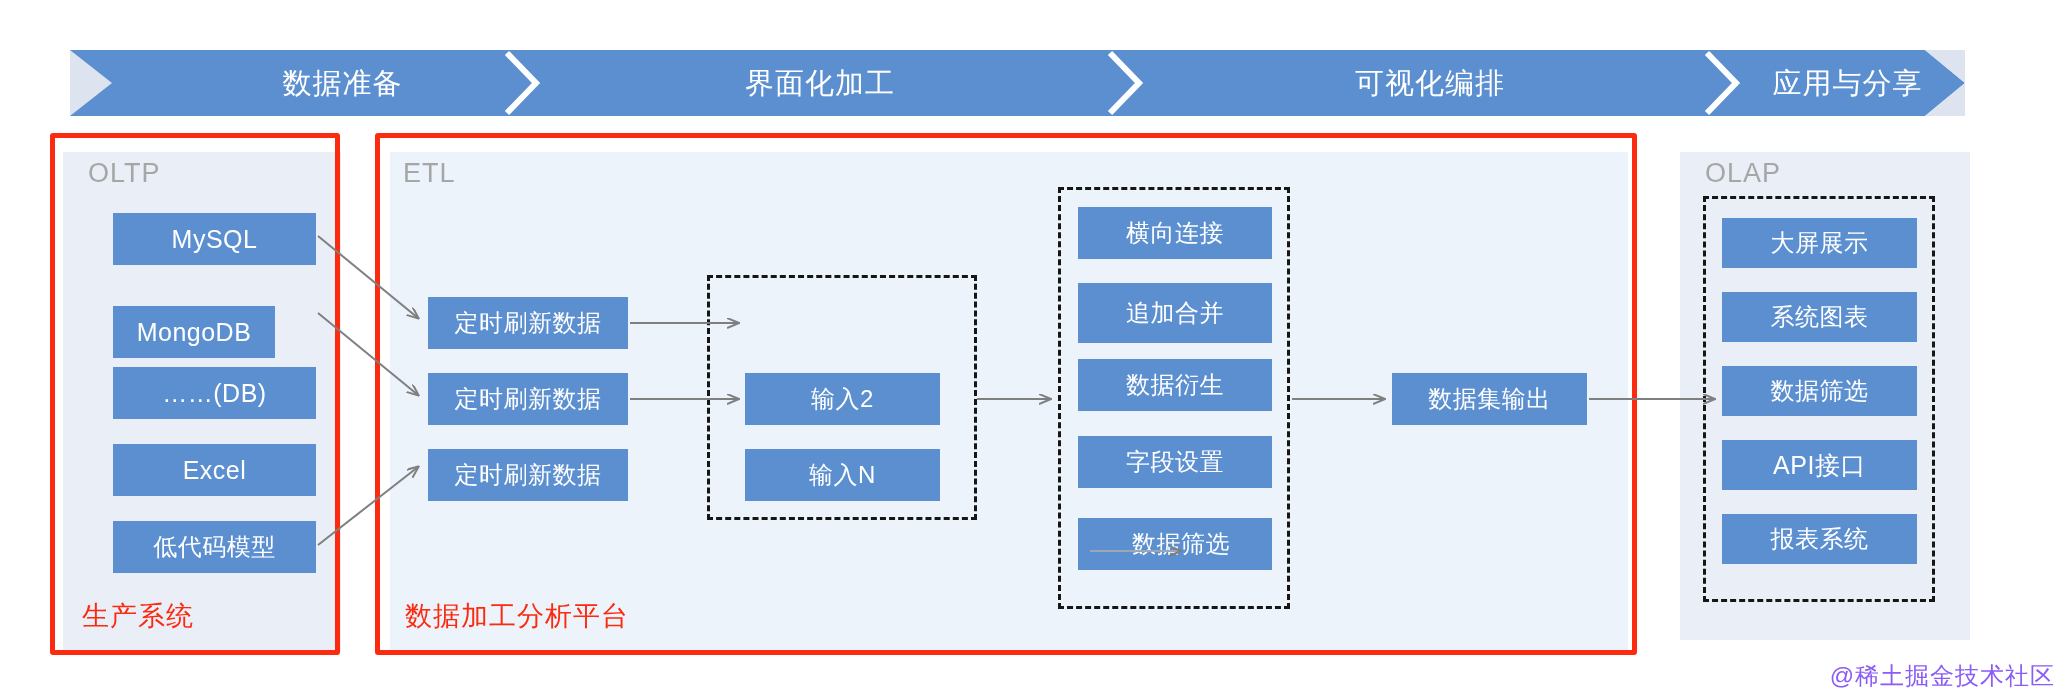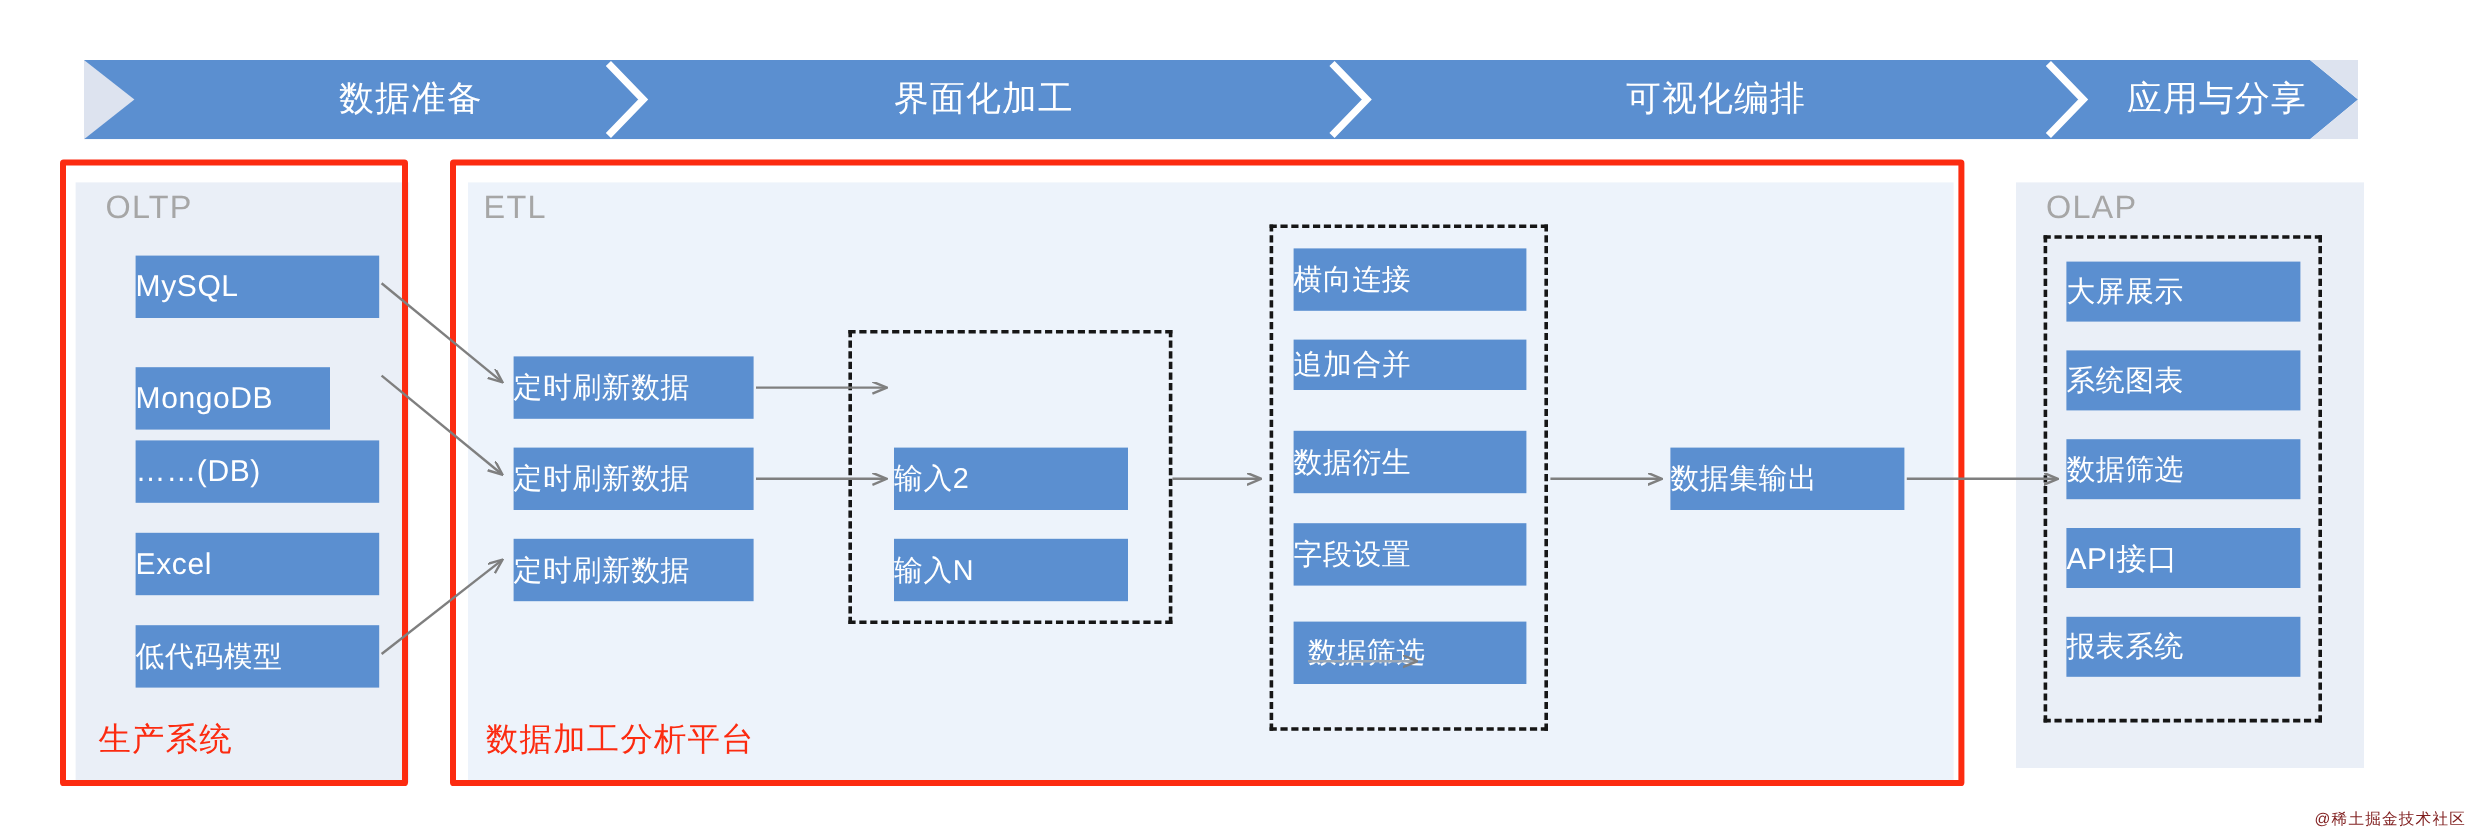--- a/index.html
+++ b/index.html
@@ -73,21 +73,21 @@
   }
 
   
   .node {
     position: absolute;
     background: #5b8fd0;
     color: #ffffff;
     font-size: 24px;
     display: flex;
     align-items: center;
-    justify-content: flex-start;
+    justify-content: center;
     box-sizing: border-box;
     white-space: nowrap;
     letter-spacing: 0.5px;
   }
   .node.en { font-size: 25px; }
 
   
   .dashbox {
     position: absolute;
     border: 3px dashed #161616;
@@ -110,22 +110,22 @@
     left: 0; top: 0;
     width: 2071px; height: 700px;
     pointer-events: none;
   }
 
   
   #watermark {
     position: absolute;
     right: 16px;
     bottom: 8px;
-    color: #7f1d1d;
-    font-size: 13px;
+    color: #8b5cf6;
+    font-size: 24px;
     white-space: nowrap;
     letter-spacing: 1px;
   }
 </style>
 </head>
 <body>
 
 <div id="canvas">
 
   <div id="banner">
@@ -191,21 +191,21 @@
     <span>输入2</span>
   </div>
   <div class="node" style="left:745px; top:449px; width:195px; height:52px;">
     <span>输入N</span>
   </div>
 
   <div class="dashbox" style="left:1058px; top:187px; width:232px; height:422px;"></div>
   <div class="node" style="left:1078px; top:207px; width:194px; height:52px;">
     <span>横向连接</span>
   </div>
-  <div class="node" style="left:1078px; top:283px; width:194px; height:42px;">
+  <div class="node" style="left:1078px; top:283px; width:194px; height:60px;">
     <span>追加合并</span>
   </div>
   <div class="node" style="left:1078px; top:359px; width:194px; height:52px;">
     <span>数据衍生</span>
   </div>
   <div class="node" style="left:1078px; top:436px; width:194px; height:52px;">
     <span>字段设置</span>
   </div>
   <div class="node" style="left:1078px; top:518px; width:194px; height:52px;padding-left:12px;">
     <span>数据筛选</span>

